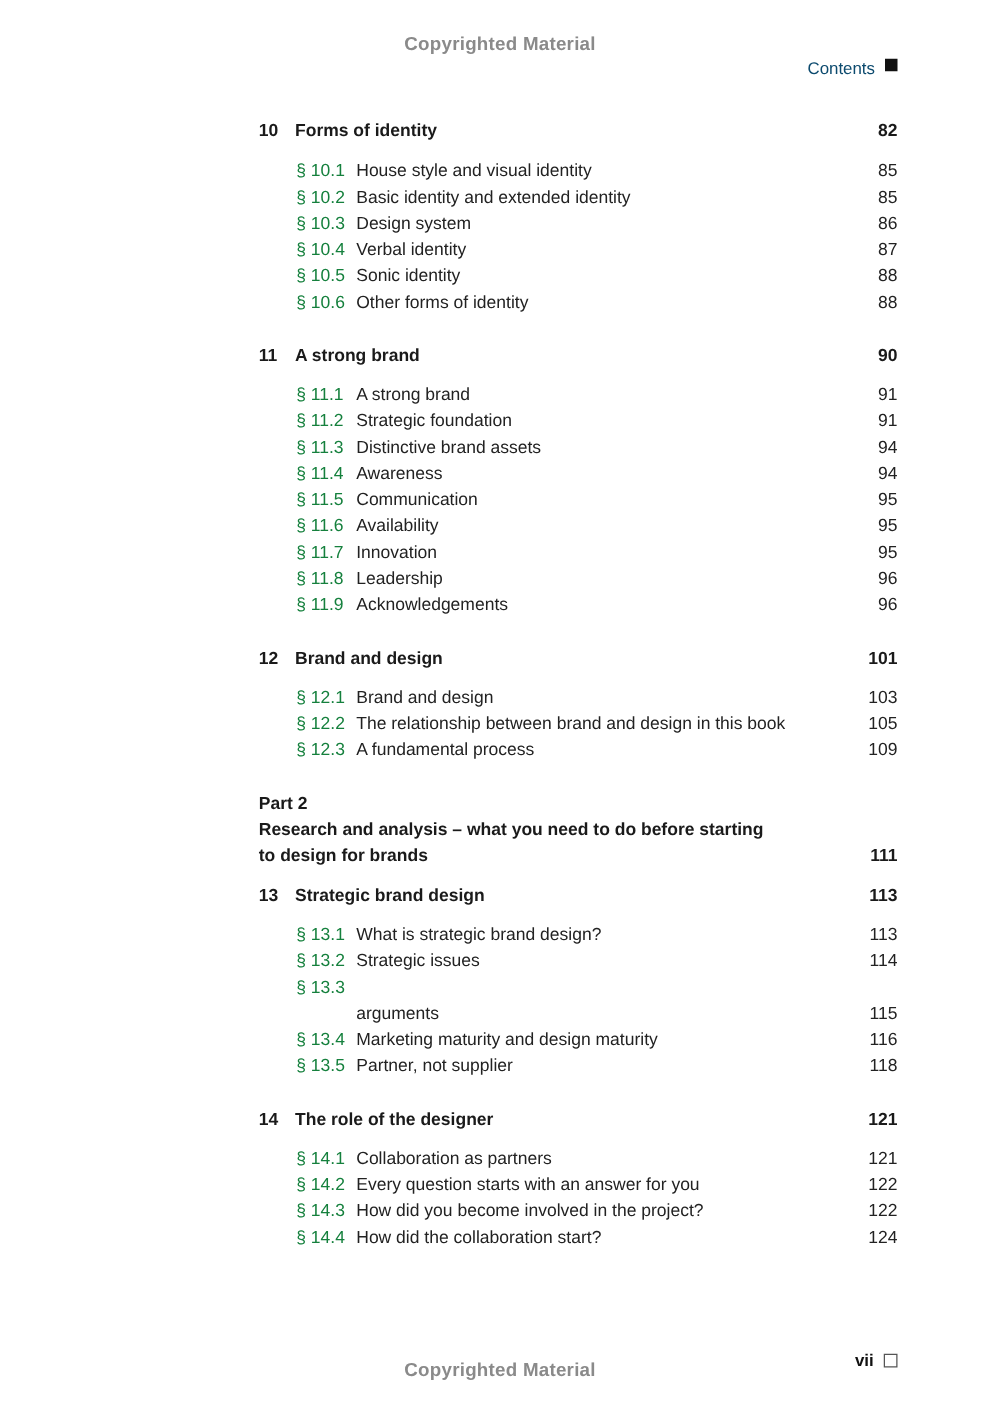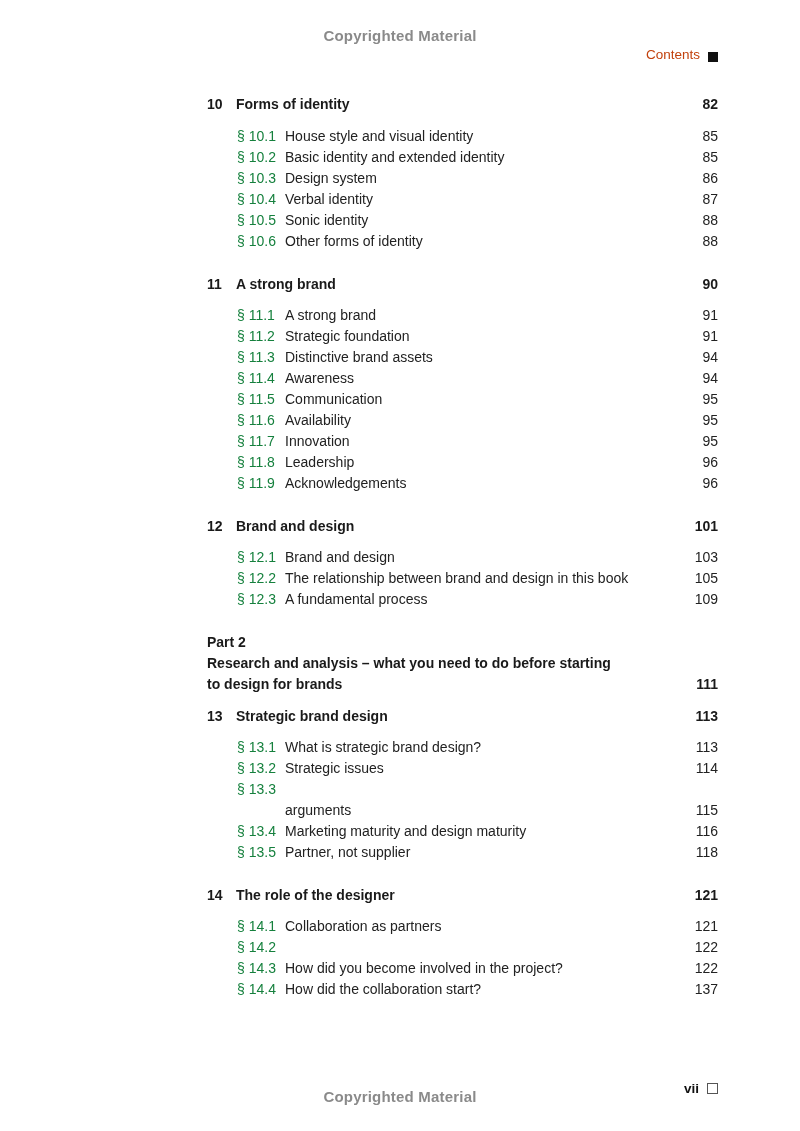--- a/index.html
+++ b/index.html
@@ -8,22 +8,22 @@
       font-family: "Liberation Sans", sans-serif; color: #1a1a1a;
     }
     .watermark {
       position: absolute; left: 0; width: 800px; text-align: center;
       font-family: "Liberation Sans", sans-serif; font-weight: bold;
       font-size: 15px; color: #8a8a8a; letter-spacing: 0.2px;
     }
     .wm-top { top: 27px; }
     .wm-bottom { top: 1088px; }
     .running-head {
-      position: absolute; right: 82px; top: 47px; font-size: 13.5px; color: #c2410c;
-      display: flex; align-items: flex-end;
+      position: absolute; right: 82px; top: 47px; font-size: 13.5px; color: #0c4a6e;
+      display: flex; align-items: flex-start;
     }
     .running-head .square {
       display: inline-block; width: 10px; height: 10px; background: #111; margin-left: 8px;
     }
     .folio {
       position: absolute; right: 82px; top: 1081px; font-size: 13.5px; font-weight: bold; color: #111;
       display: flex; align-items: center;
     }
     .folio .square-outline {
       display: inline-block; width: 9px; height: 9px; border: 1px solid #555; margin-left: 8px;
@@ -213,31 +213,32 @@
     <span class="title">The role of the designer</span>
     <span class="page">121</span>
   </div>
   <div class="row section" style="top:822px">
     <span class="sec">§ 14.1</span>
     <span class="title">Collaboration as partners</span>
     <span class="page">121</span>
   </div>
   <div class="row section" style="top:843px">
     <span class="sec">§ 14.2</span>
+    <span class="title">Every question starts with an answer for you</span>
     <span class="page">122</span>
   </div>
   <div class="row section" style="top:864px">
     <span class="sec">§ 14.3</span>
     <span class="title">How did you become involved in the project?</span>
     <span class="page">122</span>
   </div>
   <div class="row section" style="top:885px">
     <span class="sec">§ 14.4</span>
     <span class="title">How did the collaboration start?</span>
-    <span class="page">137</span>
+    <span class="page">124</span>
   </div>
 </div>
 
 <div class="folio">
   <span>vii</span>
   <span class="square-outline"></span>
 </div>
 
 <div class="watermark wm-bottom">Copyrighted Material</div>
 

